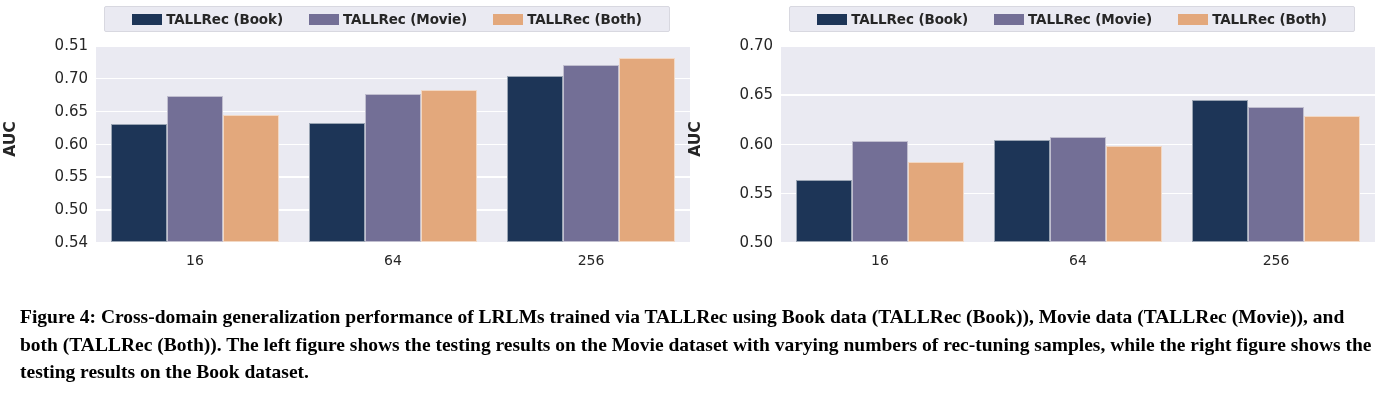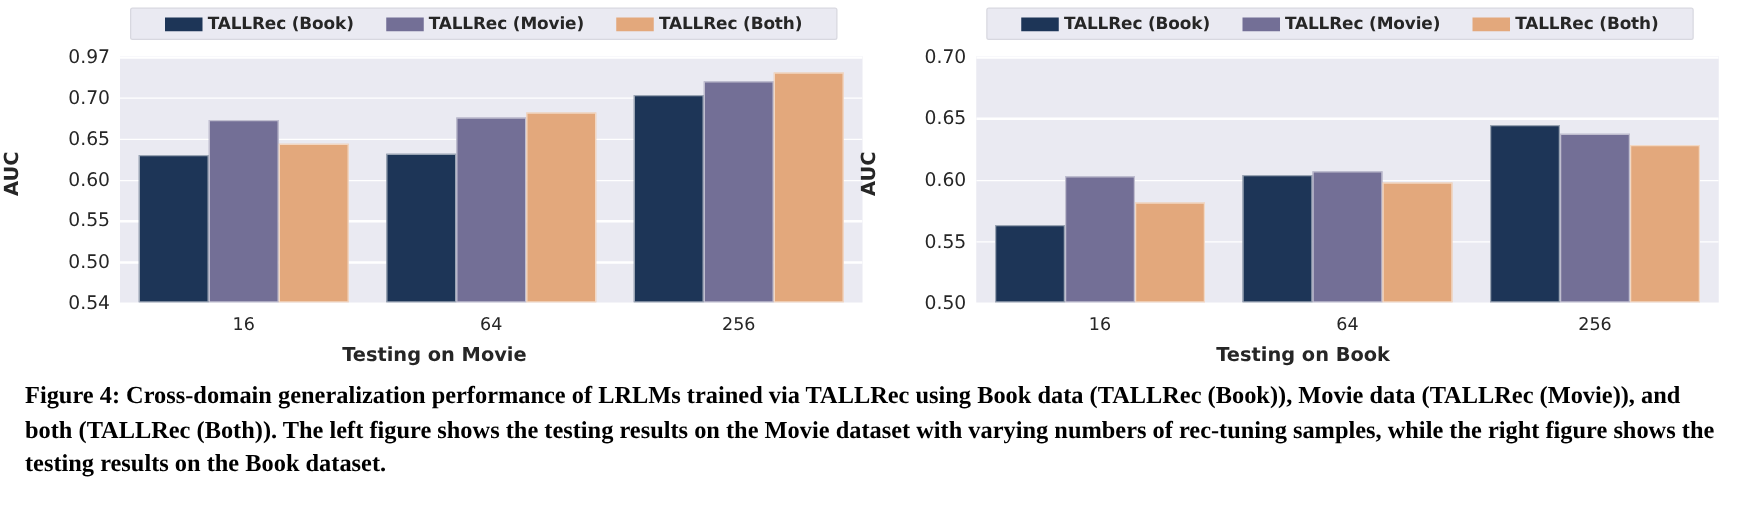--- a/index.html
+++ b/index.html
@@ -173,26 +173,25 @@
           <div class="bar" title="TALLRec (Book) 256: 0.703" style="left: 411px; width: 56px; height: 166.137px; background: rgb(29, 53, 87);"></div>
           <div class="bar" title="TALLRec (Movie) 256: 0.72" style="left: 467px; width: 56px; height: 177.3px; background: rgb(115, 111, 150);"></div>
           <div class="bar" title="TALLRec (Both) 256: 0.73" style="left: 523px; width: 56px; height: 183.867px; background: rgb(227, 168, 124);"></div>
         </div>
         <div class="ytick" style="width: 88px; left: 0px; top: 242px;">0.54</div>
         <div class="ytick" style="width: 88px; left: 0px; top: 209.167px;">0.50</div>
         <div class="ytick" style="width: 88px; left: 0px; top: 176.333px;">0.55</div>
         <div class="ytick" style="width: 88px; left: 0px; top: 143.5px;">0.60</div>
         <div class="ytick" style="width: 88px; left: 0px; top: 110.667px;">0.65</div>
         <div class="ytick" style="width: 88px; left: 0px; top: 77.8333px;">0.70</div>
-        <div class="ytick" style="width: 88px; left: 0px; top: 45px;">0.97</div>
+        <div class="ytick" style="width: 88px; left: 0px; top: 45px;">0.51</div>
         <div class="xtick" style="left: 195px; top: 252px;">16</div>
         <div class="xtick" style="left: 393px; top: 252px;">64</div>
         <div class="xtick" style="left: 591px; top: 252px;">256</div>
         <div class="ylabel" style="left: -8px; top: 130px;">AUC</div>
-        <div class="xlabel" style="left: 0px; top: 275px;">Testing on Movie</div>
       </div>
     <div class="chart-panel" id="panel-1">
         <div class="legend" style="left: 94px; width: 566px;">
           <div class="legend-item">
             <span class="legend-swatch" style="background: rgb(29, 53, 87);"></span>
             <span class="legend-label">TALLRec (Book)</span>
           </div>
           <div class="legend-item">
             <span class="legend-swatch" style="background: rgb(115, 111, 150);"></span>
             <span class="legend-label">TALLRec (Movie)</span>
@@ -219,19 +218,18 @@
         </div>
         <div class="ytick" style="width: 78px; left: 0px; top: 242px;">0.50</div>
         <div class="ytick" style="width: 78px; left: 0px; top: 192.75px;">0.55</div>
         <div class="ytick" style="width: 78px; left: 0px; top: 143.5px;">0.60</div>
         <div class="ytick" style="width: 78px; left: 0px; top: 94.25px;">0.65</div>
         <div class="ytick" style="width: 78px; left: 0px; top: 45px;">0.70</div>
         <div class="xtick" style="left: 185px; top: 252px;">16</div>
         <div class="xtick" style="left: 383px; top: 252px;">64</div>
         <div class="xtick" style="left: 581px; top: 252px;">256</div>
         <div class="ylabel" style="left: -18px; top: 130px;">AUC</div>
-        <div class="xlabel" style="left: 0px; top: 275px;">Testing on Book</div>
       </div>
   </div>
 
   <div class="caption">Figure 4: Cross-domain generalization performance of LRLMs trained via TALLRec using Book data (TALLRec (Book)), Movie data (TALLRec (Movie)), and both (TALLRec (Both)). The left figure shows the testing results on the Movie dataset with varying numbers of rec-tuning samples, while the right figure shows the testing results on the Book dataset.</div>
 
 </div>
 
 </body></html>

